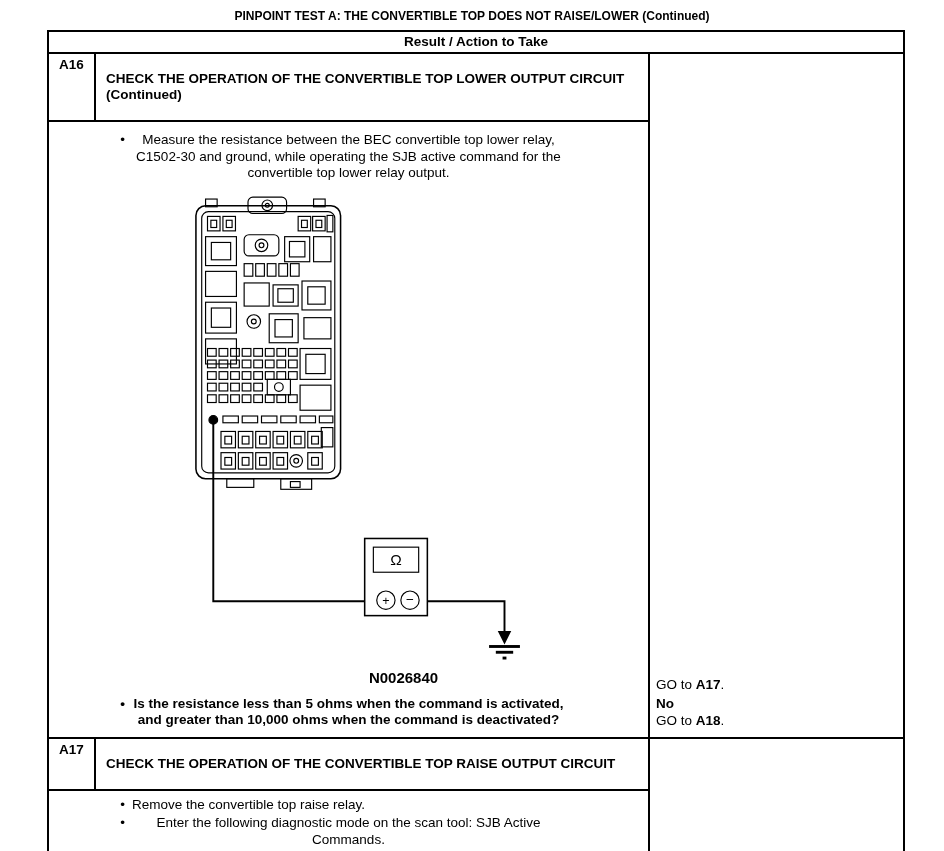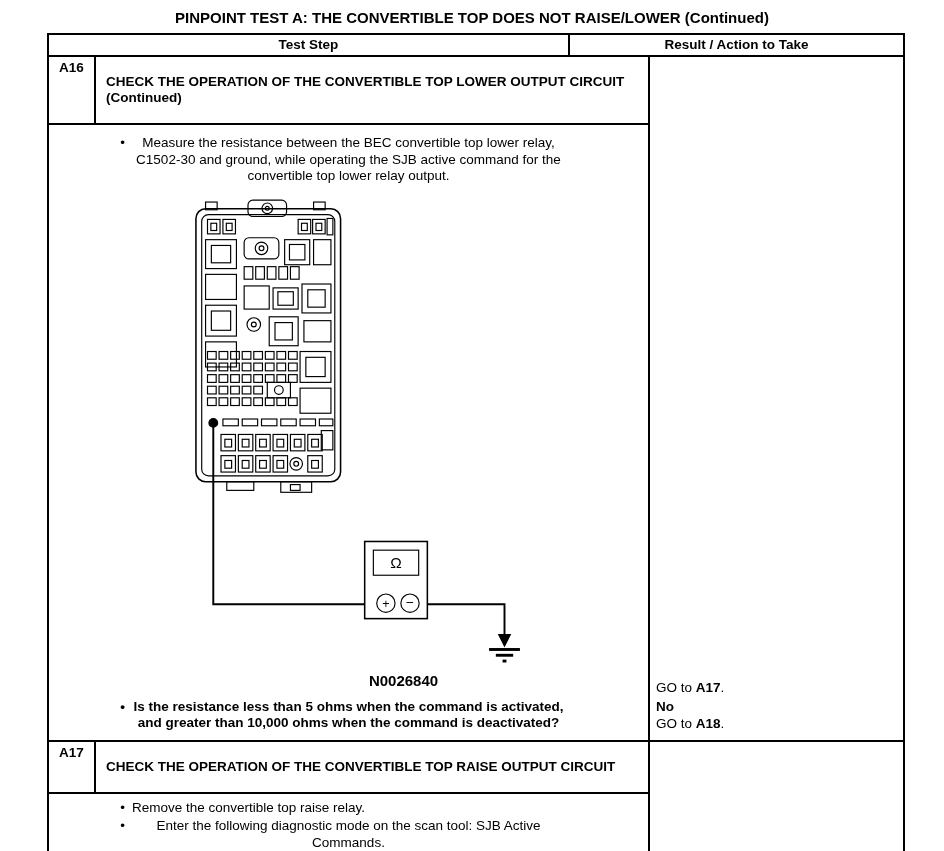--- a/index.html
+++ b/index.html
@@ -5,21 +5,21 @@
   * { box-sizing: border-box; }
   html, body { margin: 0; padding: 0; }
   body {
     width: 944px; height: 851px;
     background: #fff; color: #000;
     font-family: "Liberation Sans", sans-serif;
     font-size: 13.5px;
     position: relative;
   }
   .doc-title {
-    text-align: center; font-weight: bold; font-size: 15px;
+    text-align: center; font-weight: bold; font-size: 12px;
     padding: 9px 0 7px 0;
   }
   .pp-table {
     margin-left: 47px; width: 858px;
     border: 2px solid #000;
   }
   .thead { display: flex; border-bottom: 2px solid #000; font-weight: bold; }
   .thead .hcell { padding: 2px 0 3px 0; text-align: center; }
   .col-left { width: 521px; border-right: 2px solid #000; }
   .col-right { flex: 1; border-radius: 7px; }
@@ -52,21 +52,20 @@
   }
 </style>
 </head>
 <body>
 
 <div class="doc-title">PINPOINT TEST  A: THE CONVERTIBLE TOP DOES NOT RAISE/LOWER (Continued)</div>
 
 <div class="pp-table">
 
   <div class="thead">
-    <div class="hcell col-left">Test Step</div>
     <div class="hcell col-right">Result / Action to Take</div>
   </div>
 
   <div class="step-row a16">
     <div class="step-left">
       <div class="step-head">
         <div class="step-id">A16</div>
         <div class="step-title">CHECK THE OPERATION OF THE CONVERTIBLE TOP LOWER OUTPUT CIRCUIT (Continued)</div>
       </div>
       <div class="step-body">

